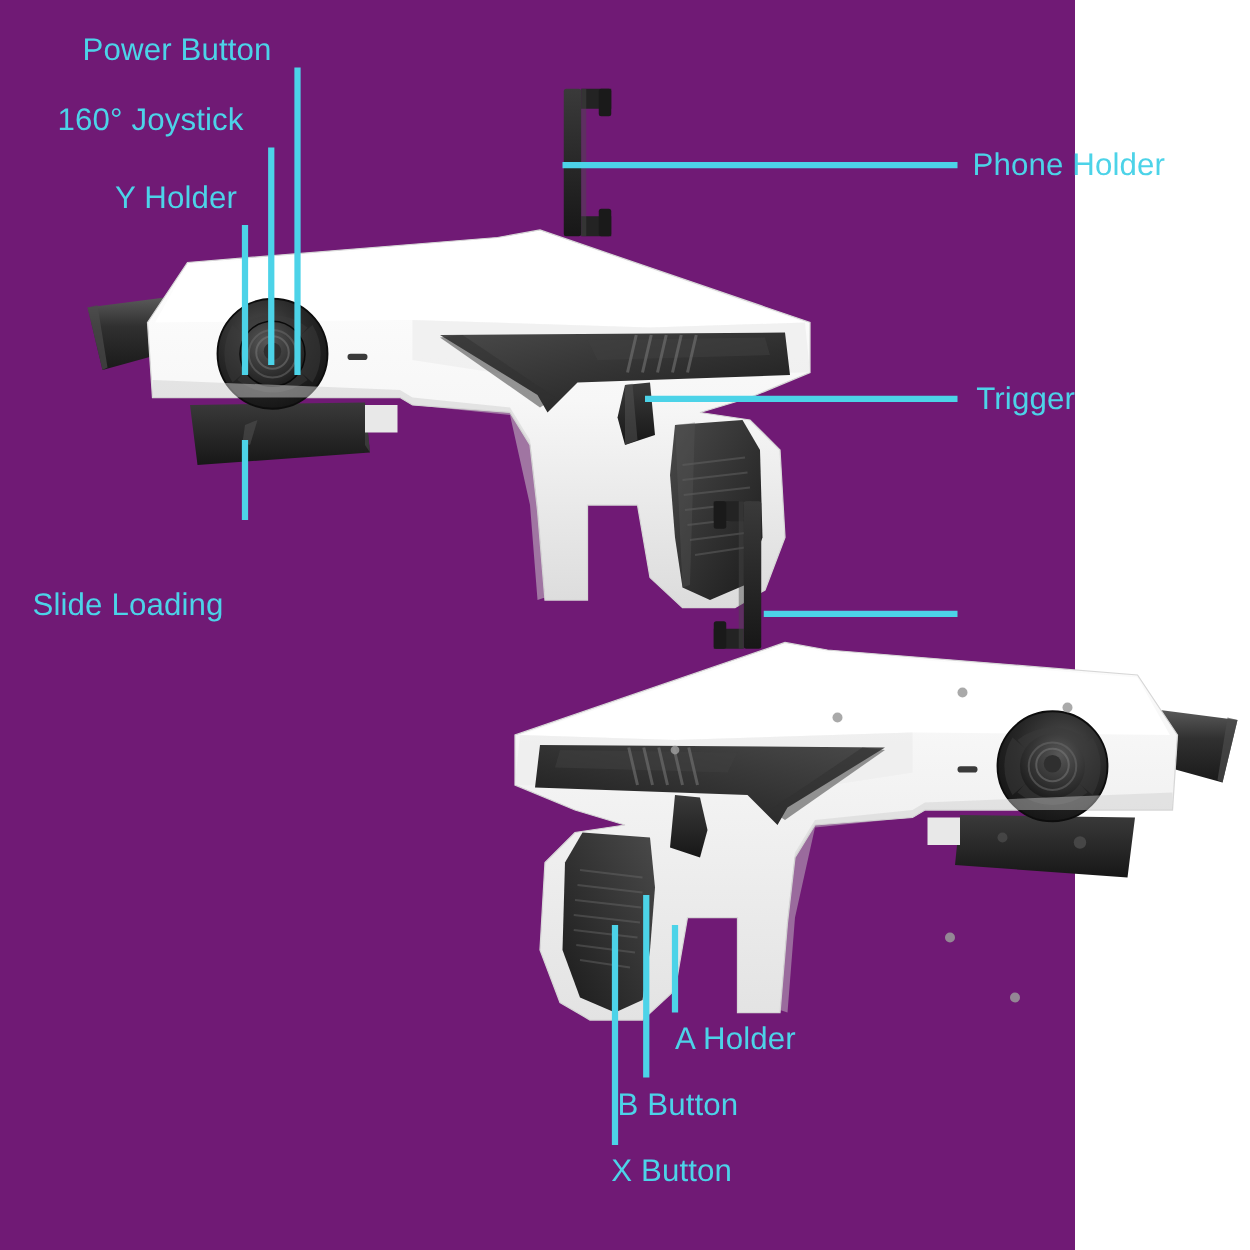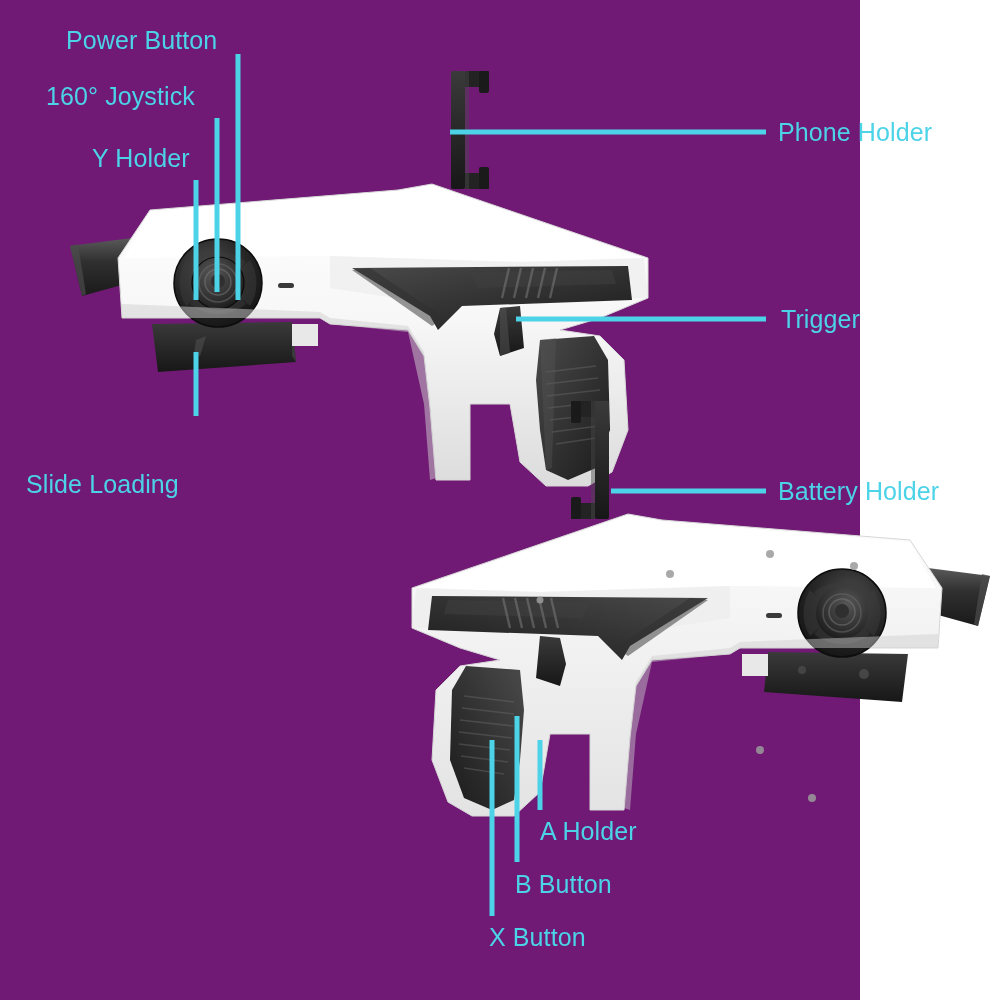--- a/index.html
+++ b/index.html
@@ -301,21 +301,20 @@
   <div class="lbl" style="left:46px;top:84px;">160° Joystick</div>
 
   <div class="lbl" style="left:92px;top:146px;">Y Holder</div>
 
   <div class="lbl" style="left:26px;top:424px;margin-top:48px;">Slide Loading</div>
 
   <div class="lbl r" style="left:778px;top:120px;">Phone Holder</div>
 
   <div class="lbl r" style="left:781px;top:307px;">Trigger</div>
 
-  <div class="lbl r" style="left:778px;top:479px;">Battery Holder</div>
 
   <div class="lbl" style="left:540px;top:819px;">A Holder</div>
 
-  <div class="lbl" style="left:515px;top:872px;">B Button</div>
+  <div class="lbl" style="left:494px;top:872px;">B Button</div>
 
   <div class="lbl" style="left:489px;top:925px;">X Button</div>
 
 </div>
 
 </body></html>

